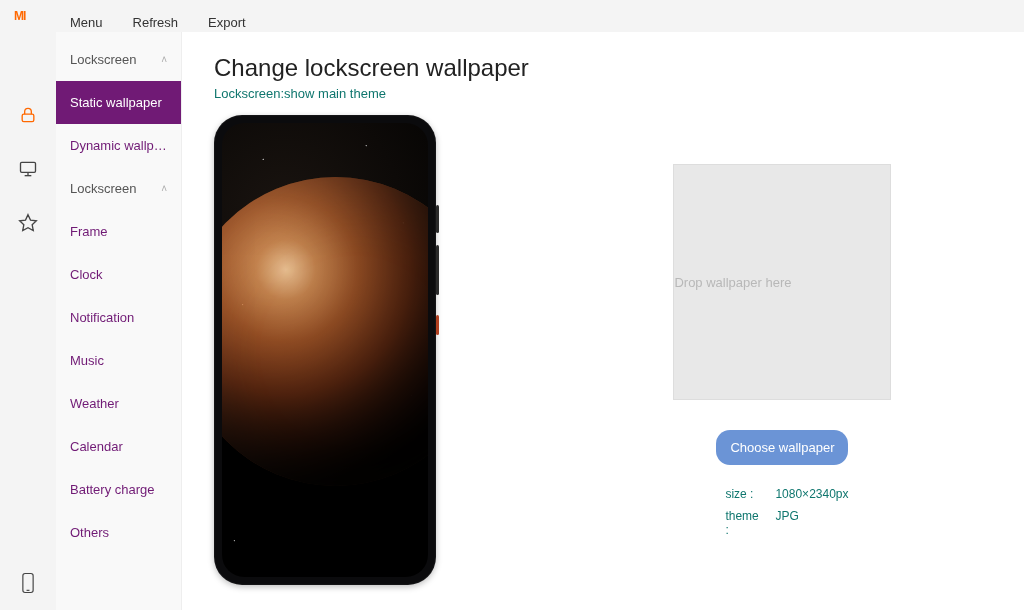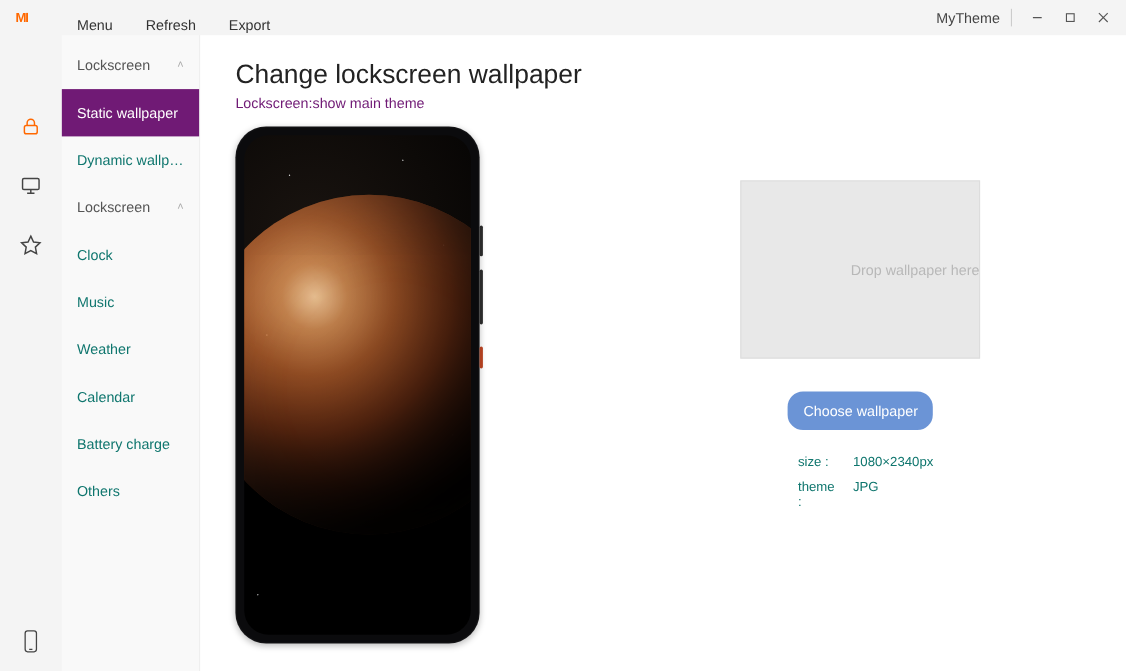--- a/index.html
+++ b/index.html
@@ -15,87 +15,65 @@
   .divider-v { width: 1px; height: 16px; background: #ccc; }
   .win-btns { display: flex; gap: 4px; }
   .win-btn { width: 26px; height: 24px; display: flex; align-items: center; justify-content: center; color: #555; font-size: 12px; }
   .win-btn svg { stroke: #555; }
   .body { flex: 1; display: flex; min-height: 0; }
   .iconbar { width: 56px; background: #f4f4f4; display: flex; flex-direction: column; align-items: center; padding-top: 72px; gap: 32px; position: relative; }
   .iconbar .ico { width: 22px; height: 22px; display: flex; align-items: center; justify-content: center; }
   .iconbar .bottom-ico { position: absolute; bottom: 16px; }
   .sidepanel { width: 126px; background: #f9f9f9; border-right: 1px solid #eee; padding-top: 6px; }
   .side-group { font-size: 13px; color: #555; padding: 14px 14px; display: flex; justify-content: space-between; align-items: center; cursor: default; }
-  .side-item { font-size: 13px; color: #0f766e; padding: 14px 14px; cursor: default; white-space: nowrap; overflow: hidden; text-overflow: ellipsis; }
+  .side-item { font-size: 13px; color: #701a75; padding: 14px 14px; cursor: default; white-space: nowrap; overflow: hidden; text-overflow: ellipsis; }
   .side-item.active { background: #701a75; color: #fff; }
   .chev { font-size: 10px; color: #aaa; }
   .main { flex: 1; background: #fff; padding: 22px 32px; display: flex; gap: 44px; overflow: hidden; }
   .left-col { display: flex; flex-direction: column; }
   h1.page-title { font-size: 24px; font-weight: 400; color: #222; }
-  .subtitle { font-size: 13px; color: #701a75; margin-top: 4px; }
+  .subtitle { font-size: 13px; color: #0f766e; margin-top: 4px; }
   .phone-frame { margin-top: 14px; width: 222px; height: 470px; background: #0b0b0d; border-radius: 28px; padding: 8px; position: relative; box-shadow: inset 0 0 2px rgba(255,255,255,.15), 0 2px 6px rgba(0,0,0,.25); }
   .phone-screen { width: 100%; height: 100%; border-radius: 22px; overflow: hidden; background: radial-gradient(circle at 30% 20%, #1a1410 0%, #000 60%); position: relative; }
   .planet { position: absolute; left: -20%; top: 12%; width: 150%; aspect-ratio: 1/1; border-radius: 50%;
     background:
       radial-gradient(circle at 34% 30%, rgba(255,210,160,.9) 0%, rgba(255,170,100,.75) 10%, rgba(210,110,50,.75) 24%, rgba(140,60,25,.85) 42%, rgba(60,25,12,.95) 60%, rgba(10,5,3,1) 72%);
     box-shadow: inset -60px -60px 120px rgba(0,0,0,.95), inset 20px 20px 60px rgba(255,180,120,.15);
   }
   .stars { position: absolute; inset: 0; background:
     radial-gradient(1px 1px at 20% 8%, #fff, transparent),
     radial-gradient(1px 1px at 70% 5%, #ddd, transparent),
     radial-gradient(1px 1px at 88% 22%, #ccc, transparent),
     radial-gradient(1px 1px at 10% 40%, #bbb, transparent),
     radial-gradient(1px 1px at 92% 60%, #ddd, transparent),
     radial-gradient(1px 1px at 6% 92%, #ccc, transparent);
   }
   .side-btn { position: absolute; right: -3px; width: 3px; background: #2a2a2a; border-radius: 2px; }
   .side-btn.b1 { top: 90px; height: 28px; }
   .side-btn.b2 { top: 130px; height: 50px; }
   .side-btn.b3 { top: 200px; height: 20px; background: #b04020; }
   .right-col { flex: 1; display: flex; flex-direction: column; align-items: center; padding-top: 110px; }
-  .dropzone { width: 218px; height: 162px; background: #e8e8e8; border: 1px solid #ddd; display: flex; align-items: center; justify-content: flex-end; color: #b8b8b8; font-size: 13px; }
+  .dropzone { width: 218px; height: 236px; background: #e8e8e8; border: 1px solid #ddd; display: flex; align-items: center; justify-content: flex-start; color: #b8b8b8; font-size: 13px; }
   .choose-btn { margin-top: 30px; background: #6b94d6; color: #fff; border: none; padding: 10px 14px; font-size: 13px; border-radius: 14px; cursor: pointer; }
   .meta { margin-top: 22px; align-self: center; width: 218px; padding-left: 52px; }
   .meta-row { display: flex; gap: 14px; font-size: 12px; color: #0f766e; margin-bottom: 8px; }
   .meta-row .k { width: 36px; }
 </style>
 </head>
 <body>
 
 <div class="window">
   <div class="titlebar">
     <div class="logo">MI</div>
     <div class="menu-items">
       <span>Menu</span>
       <span>Refresh</span>
       <span>Export</span>
     </div>
     <div class="titlebar-spacer"></div>
-    <div class="title-right">
-      <span class="theme-name">MyTheme</span>
-      <div class="divider-v"></div>
-      <div class="win-btns">
-        <div class="win-btn">
-          <svg width="10" height="10">
-              <line x1="1" y1="5" x2="9" y2="5" stroke-width="1"></line>
-            </svg>
-        </div>
-        <div class="win-btn">
-          <svg width="10" height="10">
-              <rect x="1.5" y="1.5" width="7" height="7" fill="none" stroke-width="1"></rect>
-            </svg>
-        </div>
-        <div class="win-btn">
-          <svg width="10" height="10">
-              <line x1="1" y1="1" x2="9" y2="9" stroke-width="1"></line>
-              <line x1="9" y1="1" x2="1" y2="9" stroke-width="1"></line>
-            </svg>
-        </div>
-      </div>
-    </div>
   </div>
 
   <div class="body">
     <div class="iconbar">
       <div class="ico">
         <svg width="20" height="20" viewBox="0 0 24 24" fill="none" stroke="#ff6800" stroke-width="1.6">
             <rect x="5" y="11" width="14" height="9" rx="2"></rect>
             <path d="M8 11V8a4 4 0 0 1 8 0v3"></path>
           </svg>
       </div>
@@ -124,21 +102,23 @@
         <span>Lockscreen</span>
         <span class="chev">˄</span>
       </div>
       <div class="side-item active">Static wallpaper</div>
       <div class="side-item">Dynamic wallpap…</div>
 
       <div class="side-group">
         <span>Lockscreen</span>
         <span class="chev">˄</span>
       </div>
+      <div class="side-item">Frame</div>
       <div class="side-item">Clock</div>
+      <div class="side-item">Notification</div>
       <div class="side-item">Music</div>
       <div class="side-item">Weather</div>
       <div class="side-item">Calendar</div>
       <div class="side-item">Battery charge</div>
       <div class="side-item">Others</div>
     </div>
 
     <div class="main">
       <div class="left-col">
         <h1 class="page-title">Change lockscreen wallpaper</h1>

